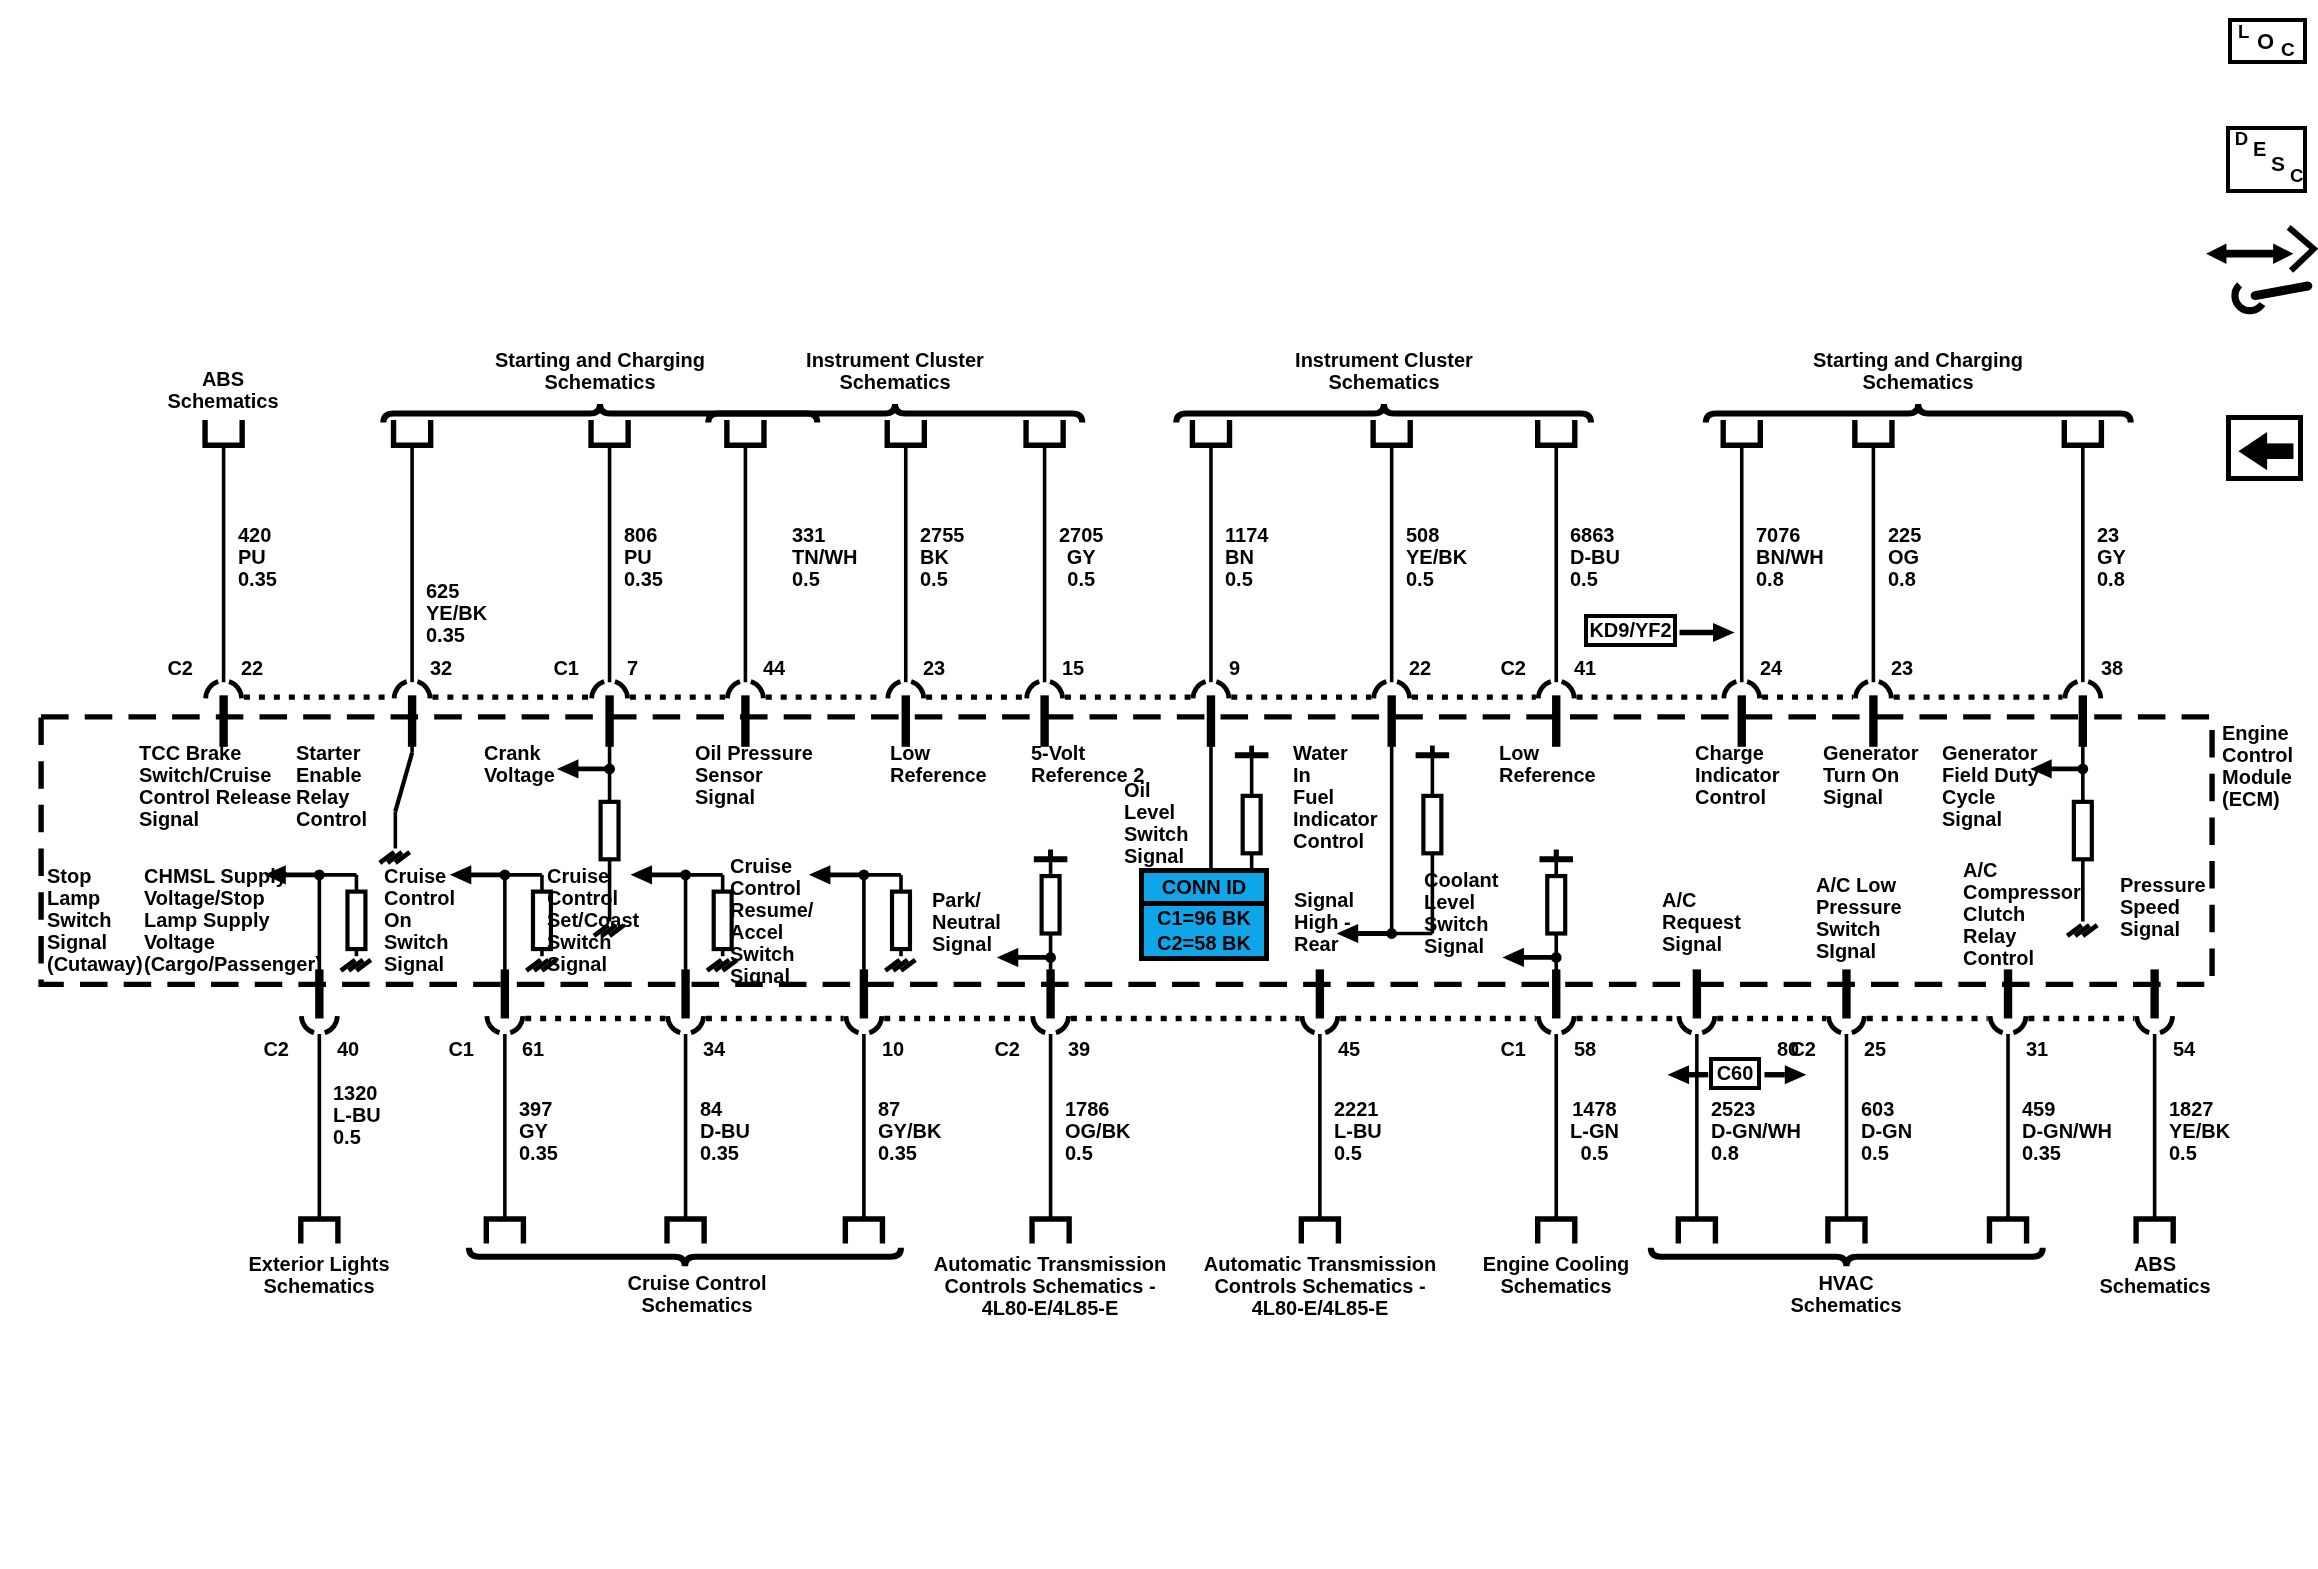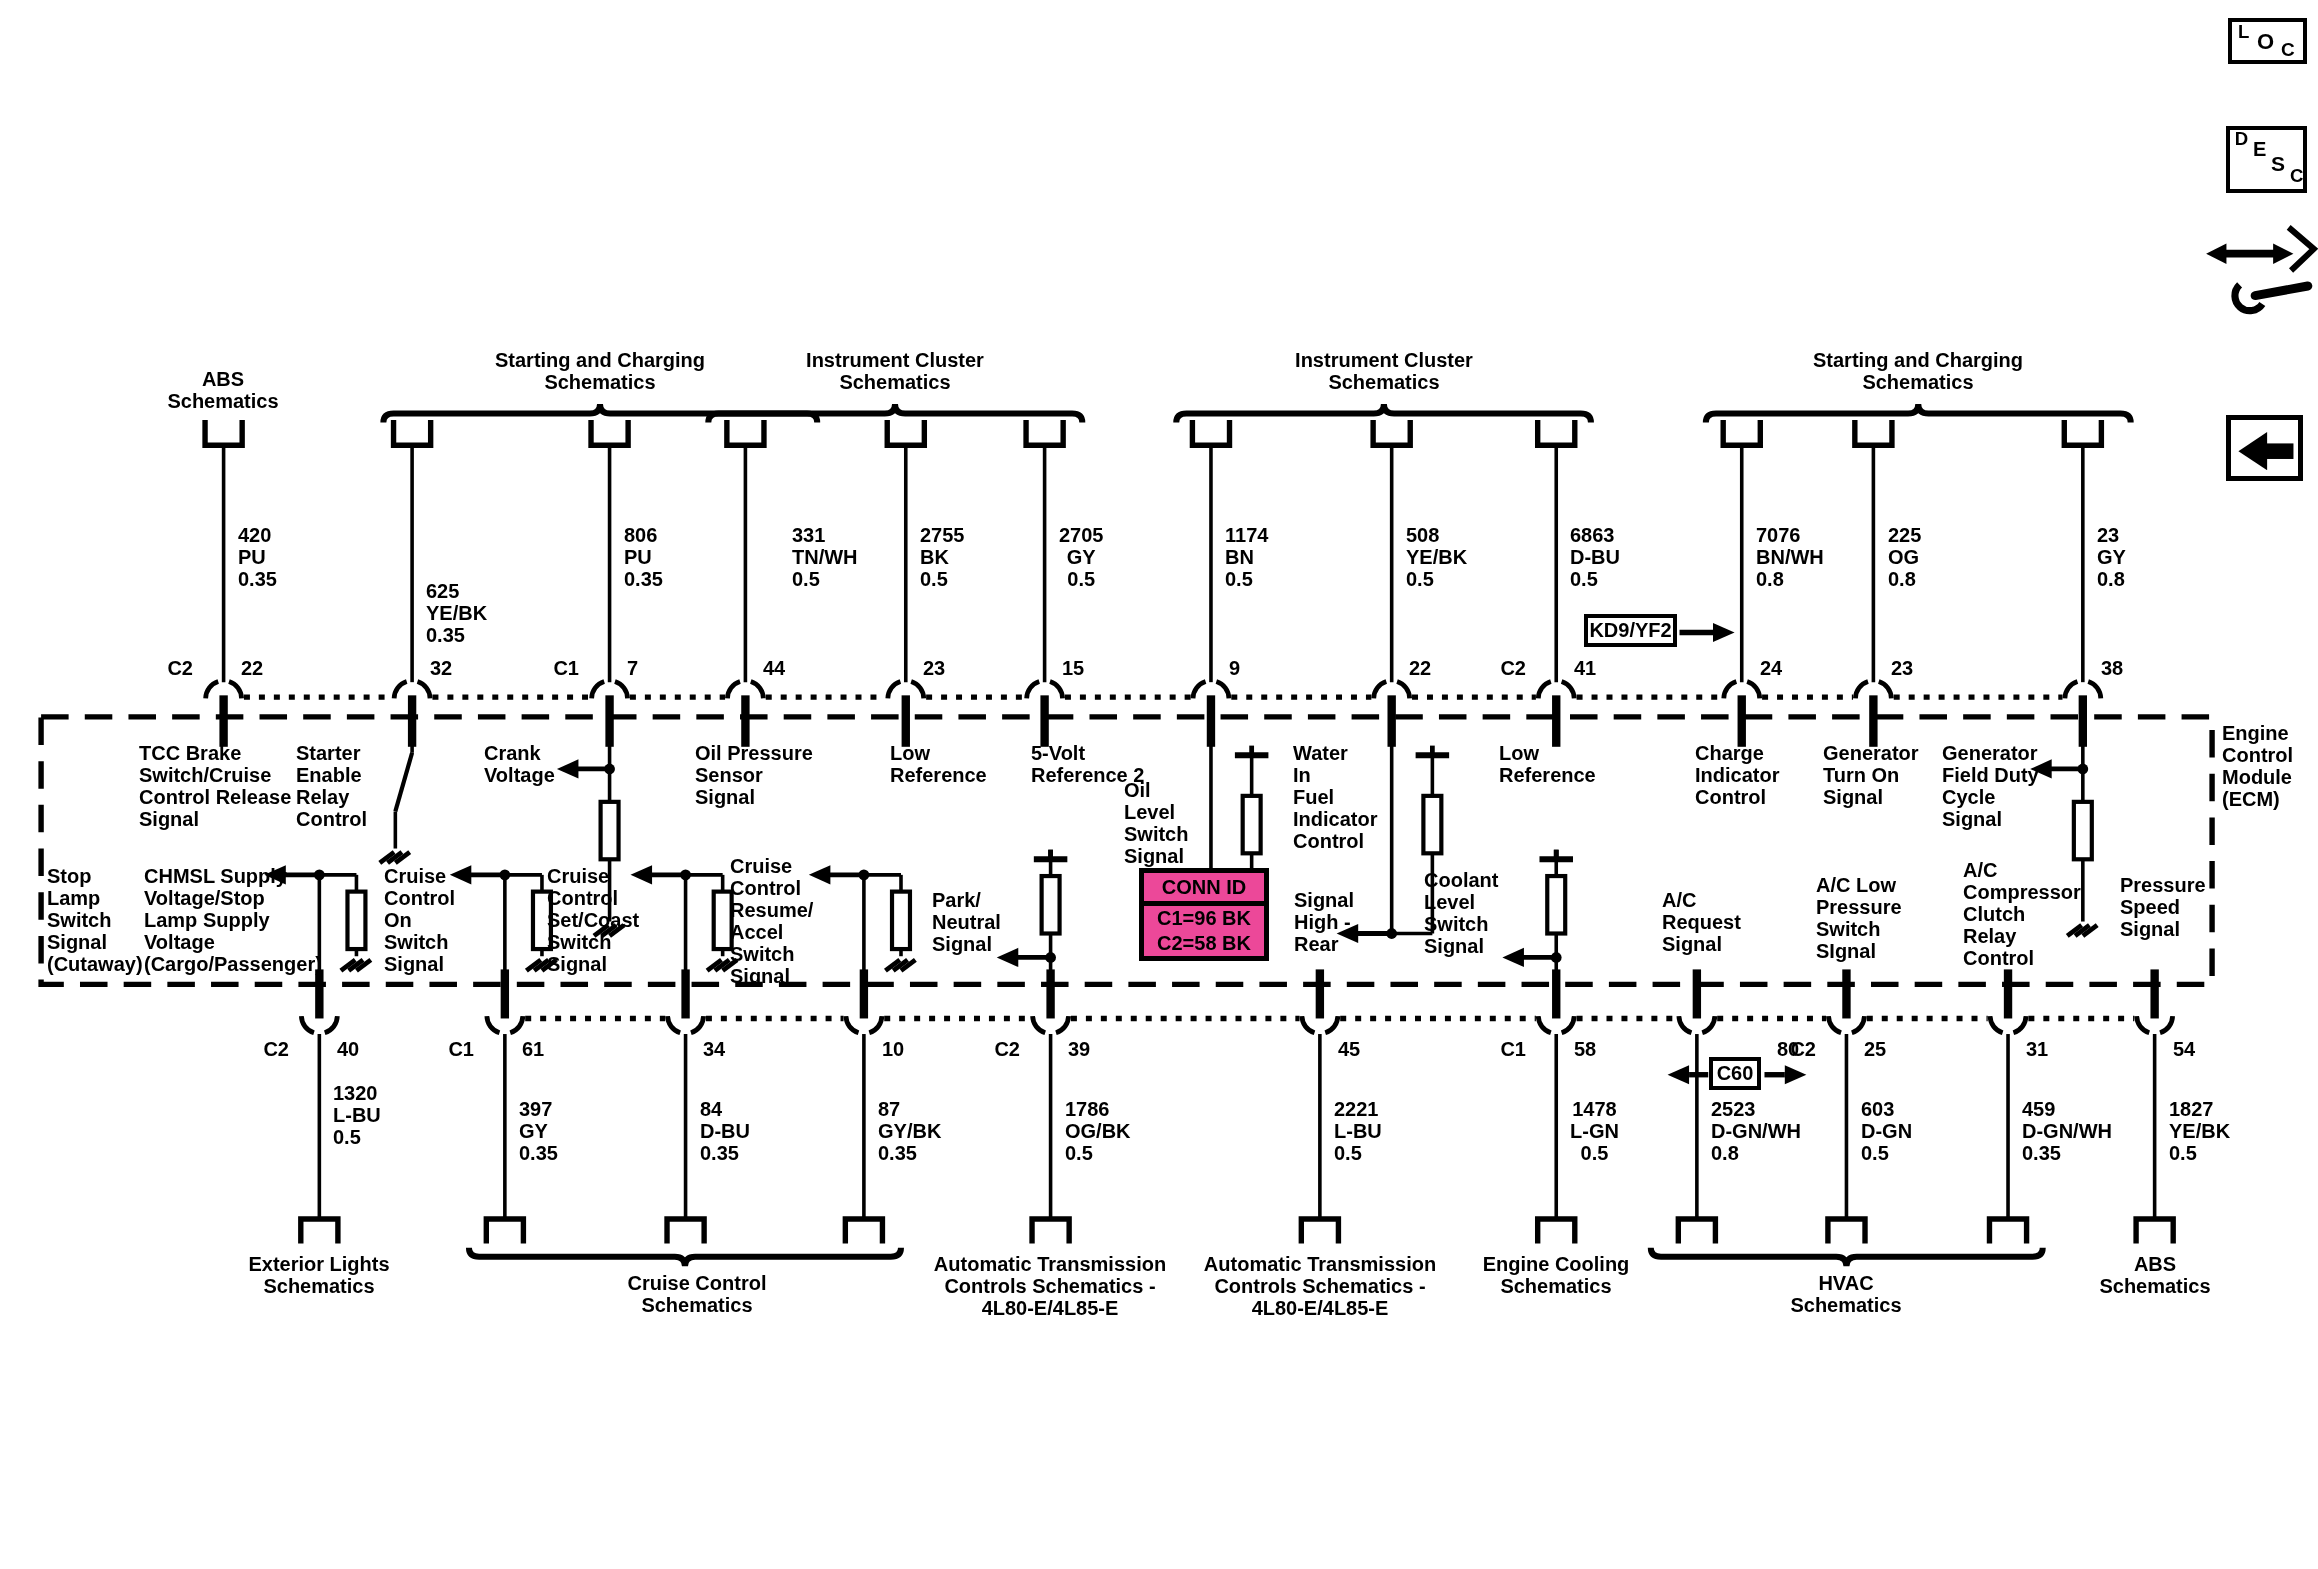--- a/index.html
+++ b/index.html
@@ -4,21 +4,21 @@
 <style>
   html,body{margin:0;padding:0;background:#ffffff;}
   #stage{position:relative;width:2319px;height:1569px;background:#ffffff;overflow:hidden;}
   #art{position:absolute;left:0;top:0;}
   .lbl{position:absolute;white-space:pre;font:700 20px/22px "Liberation Sans",sans-serif;color:#000;}
   .ctr{transform:translateX(-50%);text-align:center;}
   .rgt{text-align:right;}
   .iconbox{position:absolute;border:4.2px solid #000;}
   .il{position:absolute;font-family:"Liberation Sans",sans-serif;font-weight:700;color:#000;}
   .refbox{position:absolute;border:4.8px solid #000;text-align:center;font:700 20px/25px "Liberation Sans",sans-serif;color:#000;background:#fff;}
-  .connid{position:absolute;border:5.4px solid #000;background:#ec4899;text-align:center;font:700 20px/24px "Liberation Sans",sans-serif;color:#000;}
+  .connid{position:absolute;border:5.4px solid #000;background:#0ea5e9;text-align:center;font:700 20px/24px "Liberation Sans",sans-serif;color:#000;}
   .connid-h{border-bottom:5.4px solid #000;padding:1.8px 4.8px;}
   .connid-r{padding:0.6px 4.8px;}
   .backbox{position:absolute;border:5.4px solid #000;}
 </style>
 </head>
 <body>
 
 <div id="stage">
   <svg id="art" width="2319" height="1569" viewBox="0 0 3874 2622">
       <g>

